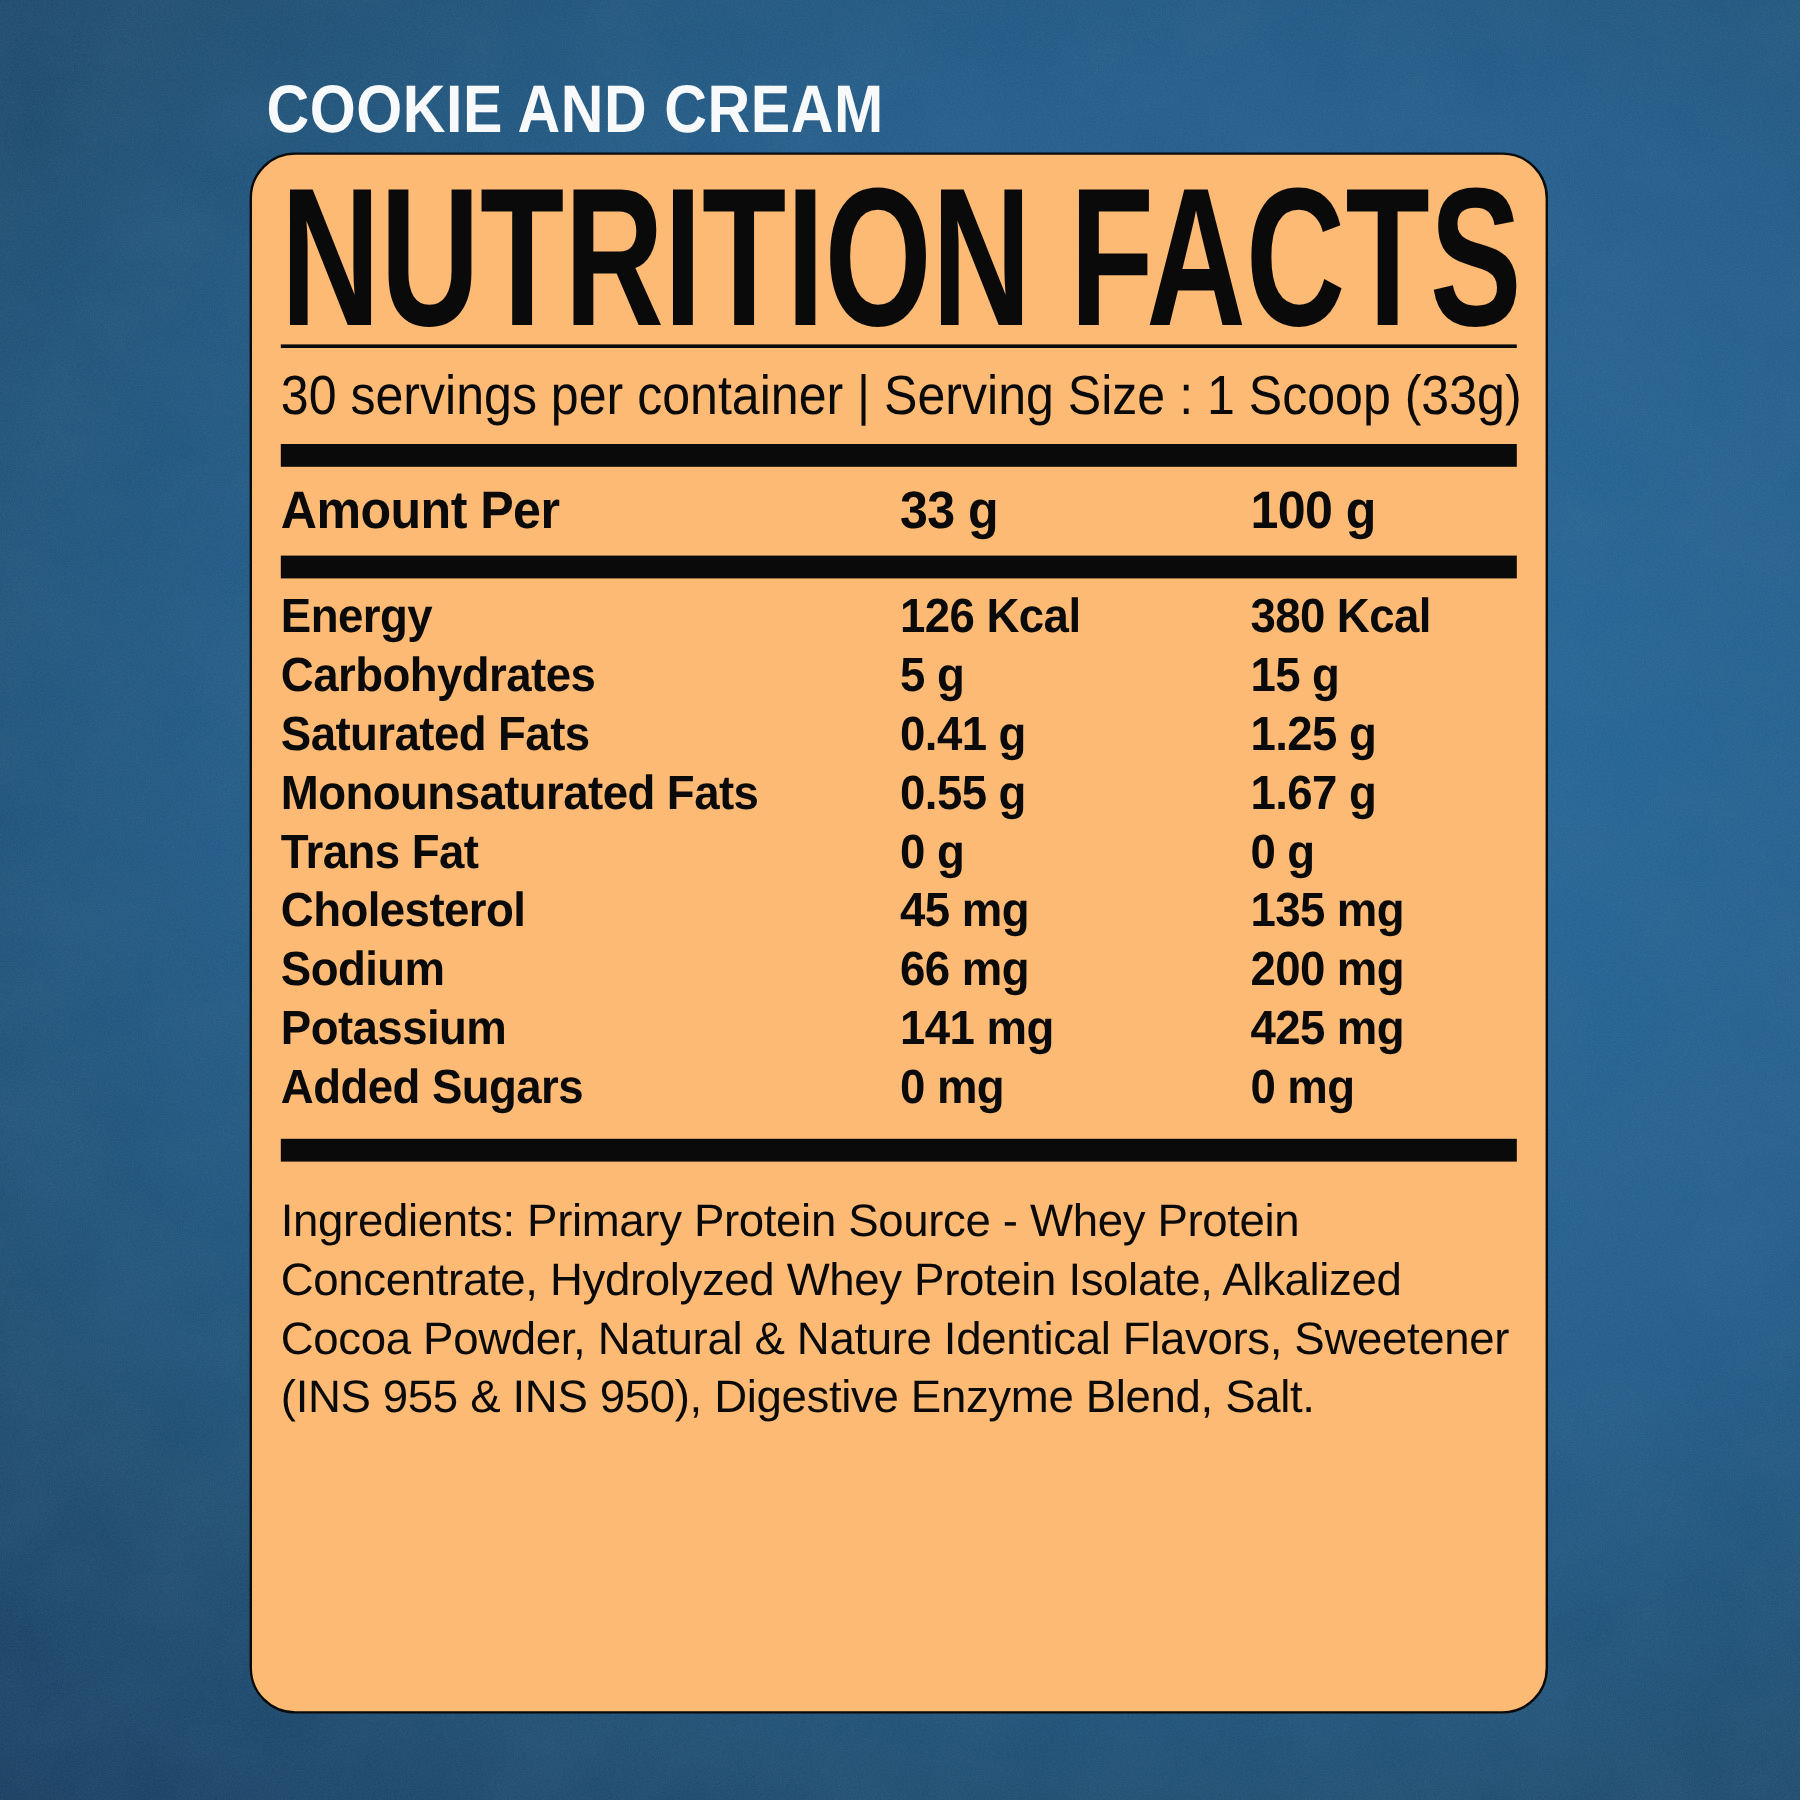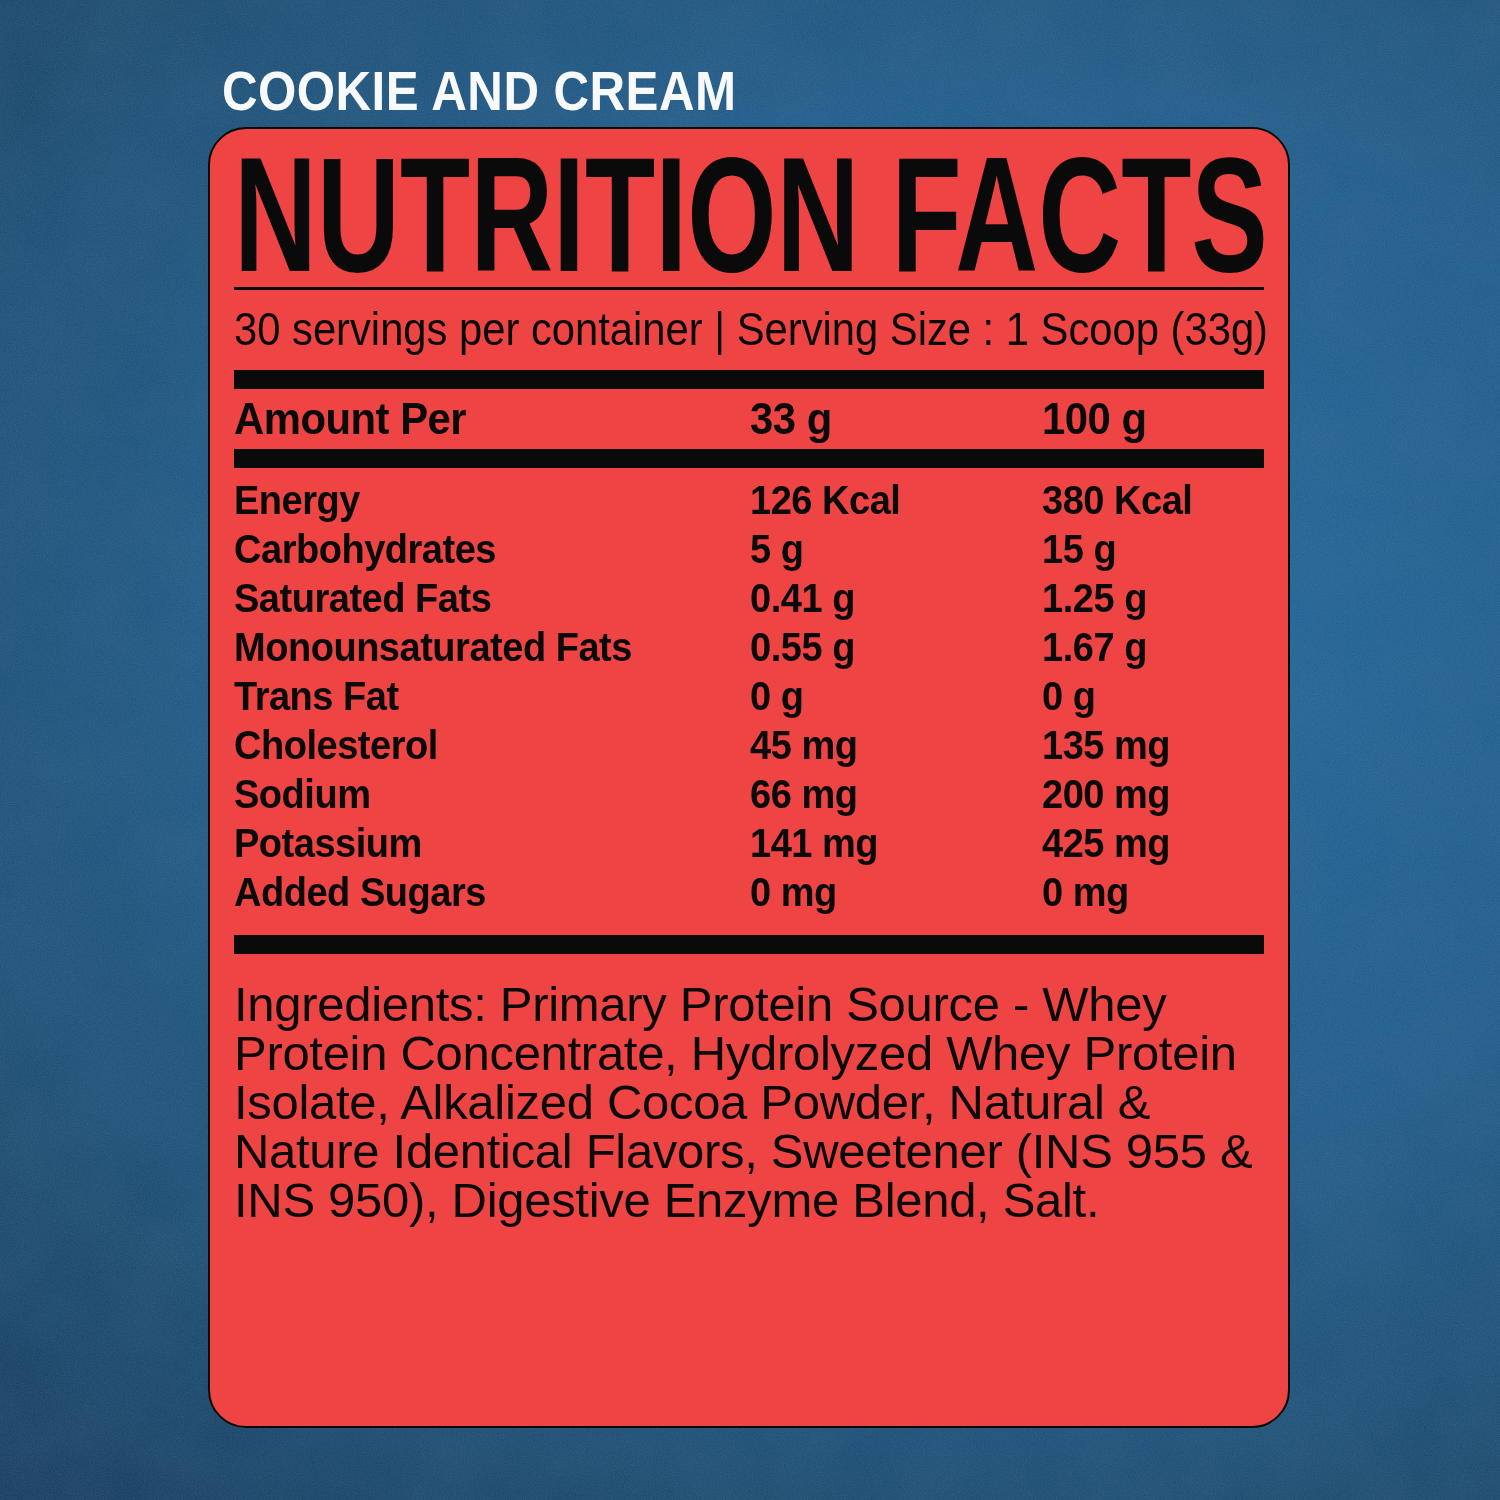--- a/index.html
+++ b/index.html
@@ -19,51 +19,51 @@
   }
   .flavor-title {
     position: absolute; left: 222px; top: 58px; z-index: 5;
     color: #f7f9fb; font-size: 56px; font-weight: bold;
     letter-spacing: 0.5px; white-space: nowrap;
     transform: scaleX(0.88); transform-origin: 0 0;
   }
   .card {
     position: absolute; left: 208px; top: 127px; z-index: 4;
     width: 1082px; height: 1301px; box-sizing: border-box;
-    background: #ef4444; border: 2px solid #0a0a0a; border-radius: 38px;
+    background: #fdba74; border: 2px solid #0a0a0a; border-radius: 38px;
     padding: 16px 24px 0 24px;
     color: #0a0a0a;
   }
   .nf-title-svg { display: block; margin-top: 2px; }
   .thin-rule { height: 3px; background: #0a0a0a; margin-top: 6px; }
   .serving-svg { display: block; margin-top: 10px; }
   .bar { height: 19px; background: #0a0a0a; }
   .bar-top { margin-top: 12px; }
   .bar-mid { margin-top: 0; }
   .bar-bottom { margin-top: 10px; }
   .hdr-row {
     display: grid; grid-template-columns: 516px 292px 226px;
-    align-items: center; height: 60px;
+    align-items: center; height: 74px;
   }
   .hdr-cell {
     font-weight: bold; font-size: 44px; letter-spacing: -0.5px;
     transform: scaleX(0.95); transform-origin: 0 50%; white-space: nowrap;
   }
   .rows { padding: 8px 0 8px 0; }
   .nf-row {
     display: grid; grid-template-columns: 516px 292px 226px;
     align-items: center; height: 49px; font-weight: bold;
   }
   .cell {
     font-size: 40px; letter-spacing: -0.5px; white-space: nowrap;
     transform: scaleX(0.95); transform-origin: 0 50%;
   }
   .ingredients {
     margin-top: 26px; width: 1034px;
-    font-size: 49px; line-height: 49px; letter-spacing: -0.3px;
+    font-size: 38px; line-height: 49px; letter-spacing: -0.3px;
     color: #0a0a0a;
   }
 </style>
 </head>
 <body>
 
 <svg class="noise-svg" width="1500" height="1500">
   <filter id="grain">
     <feTurbulence type="fractalNoise" baseFrequency="0.9" numOctaves="2" seed="7" stitchTiles="stitch"></feTurbulence>
     <feColorMatrix type="matrix" values="0 0 0 0 0.45  0 0 0 0 0.65  0 0 0 0 0.85  0 0 0 0.16 0"></feColorMatrix>

